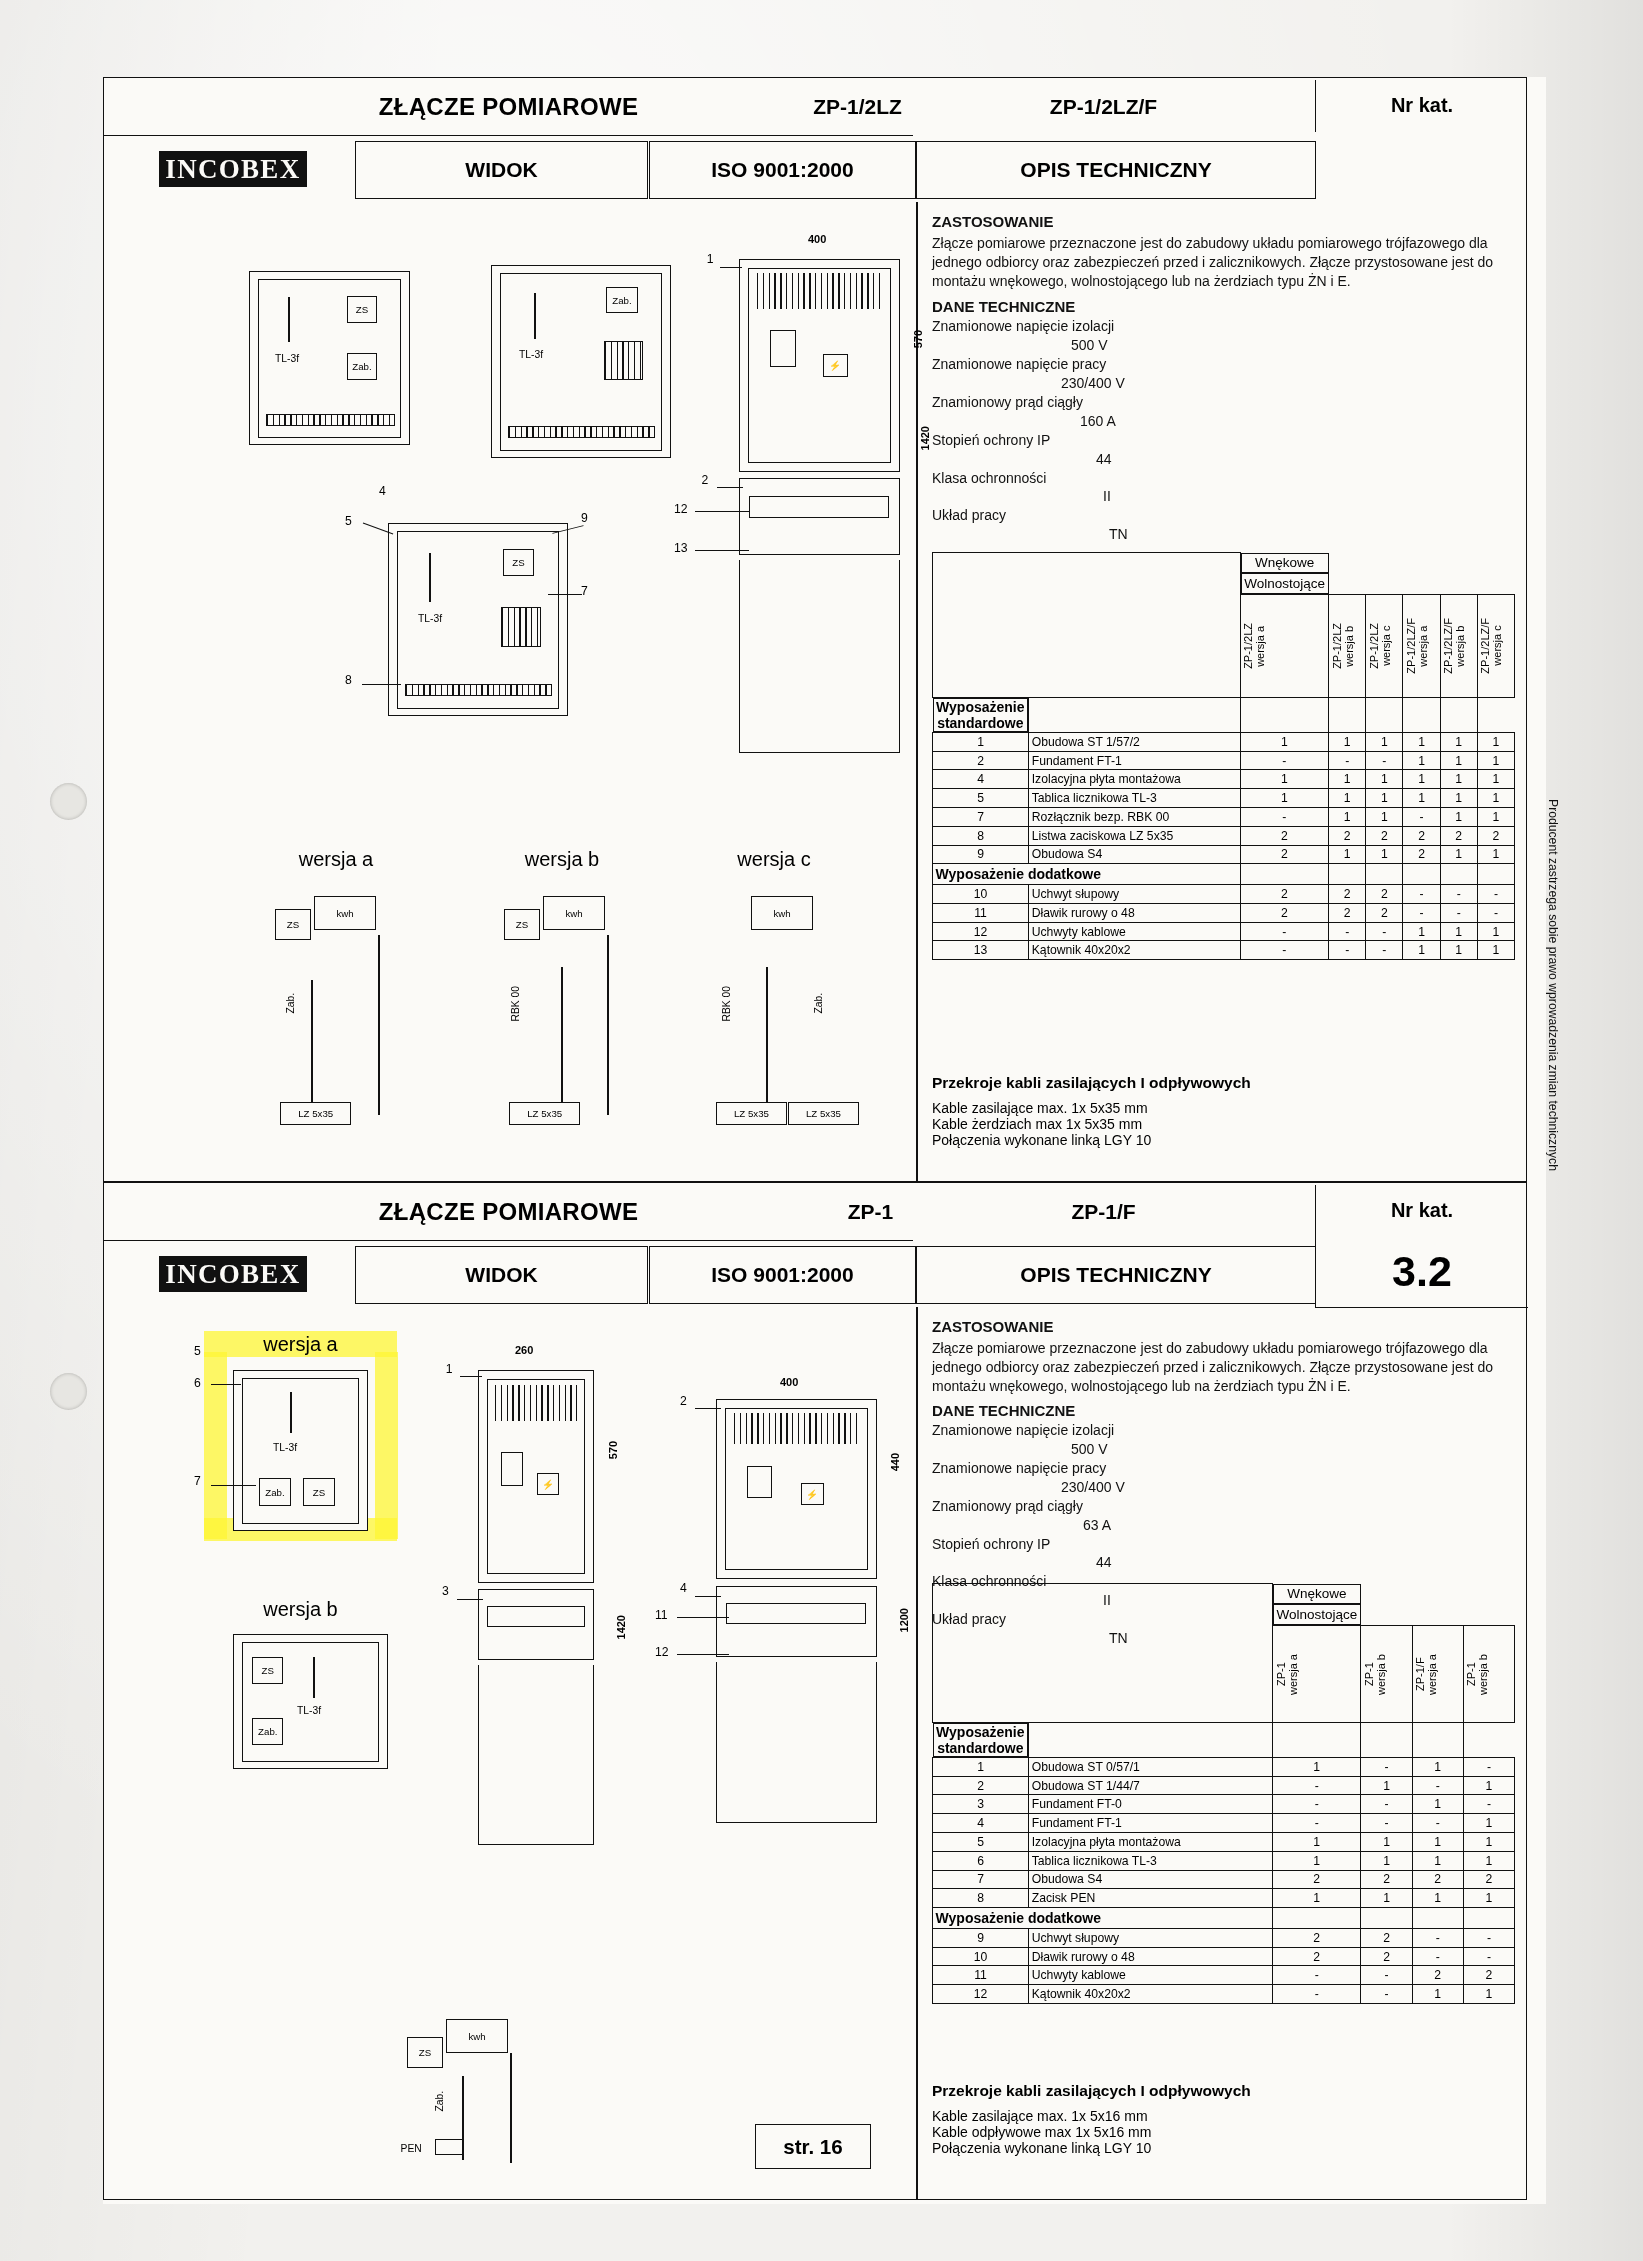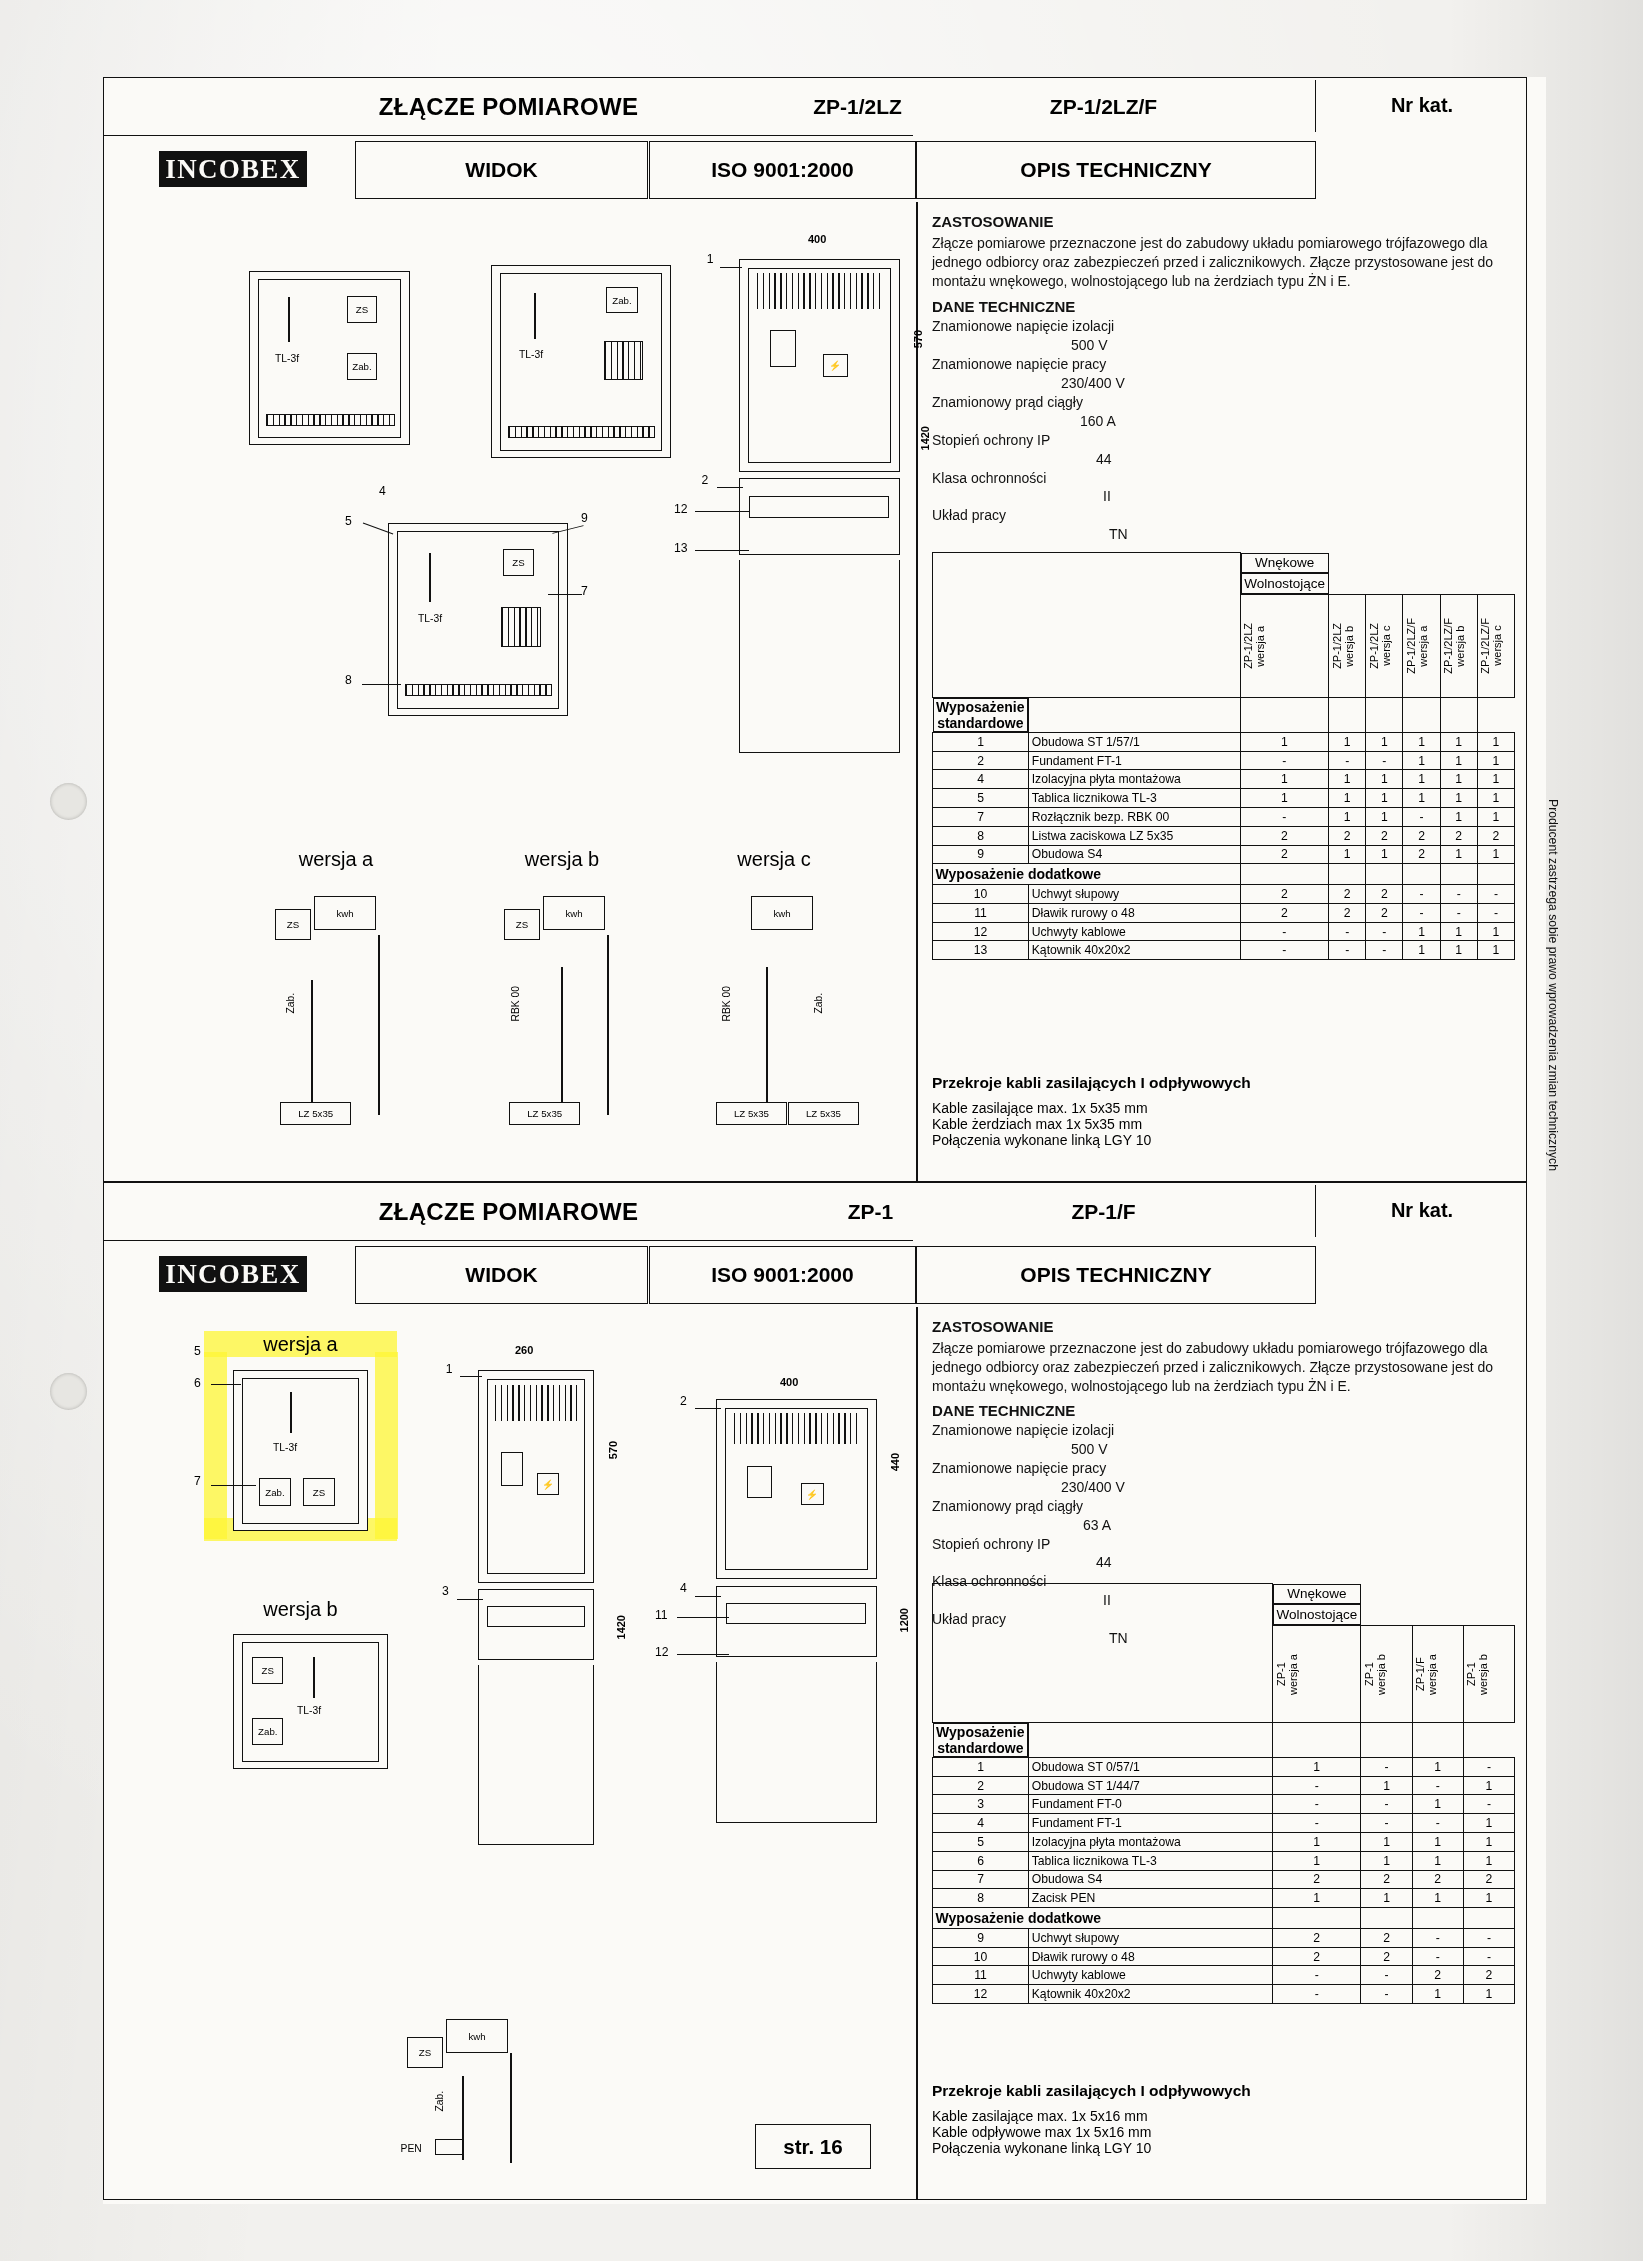--- a/index.html
+++ b/index.html
@@ -169,21 +169,21 @@
               <td></td>
                 <td></td>
                 <td></td>
                 <td></td>
                 <td></td>
                 <td></td>
               </tr>
 
           <tr>
                 <td class="idx">1</td>
-                <td>Obudowa ST 1/57/1</td>
+                <td>Obudowa ST 1/57/2</td>
             <td class="mark">1</td>
                 <td class="mark">1</td>
                 <td class="mark">1</td>
                 <td class="mark">1</td>
                 <td class="mark">1</td>
                 <td class="mark">1</td>
               </tr>
           <tr>
                 <td class="idx">2</td>
                 <td>Fundament FT-1</td>
@@ -411,20 +411,23 @@
       </div>
       <div class="blk ctr" style="left:670px;top:0;width:193px;height:58px;">
         <span class="hdr-sub">ZP-1</span>
       </div>
       <div class="blk ctr" style="left:864px;top:0;width:271px;height:58px;">
         <span class="hdr-sub">ZP-1/F</span>
       </div>
       <div class="blk ctr" style="left:1211px;top:1.9px;width:213px;height:52px;border-left:1.9px solid #111;">
         <span class="nrkat">Nr kat.</span>
       </div>
+      <div class="blk ctr" style="left:1211px;top:53px;width:213px;height:72px;border-left:1.9px solid #111;border-bottom:1.9px solid #111;">
+        <span class="catnum">3.2</span>
+      </div>
 
       <div class="blk ctr" style="left:6.4px;top:59px;width:245px;height:64px;">
         <span class="logo">INCOBEX</span>
       </div>
       <div class="blk bd2 ctr" style="left:251px;top:63px;width:293px;height:58px;">
         <span class="hdr-sub">WIDOK</span>
       </div>
       <div class="blk bd2 ctr" style="left:545px;top:63px;width:267px;height:58px;">
         <span class="hdr-sub">ISO 9001:2000</span>
       </div>

